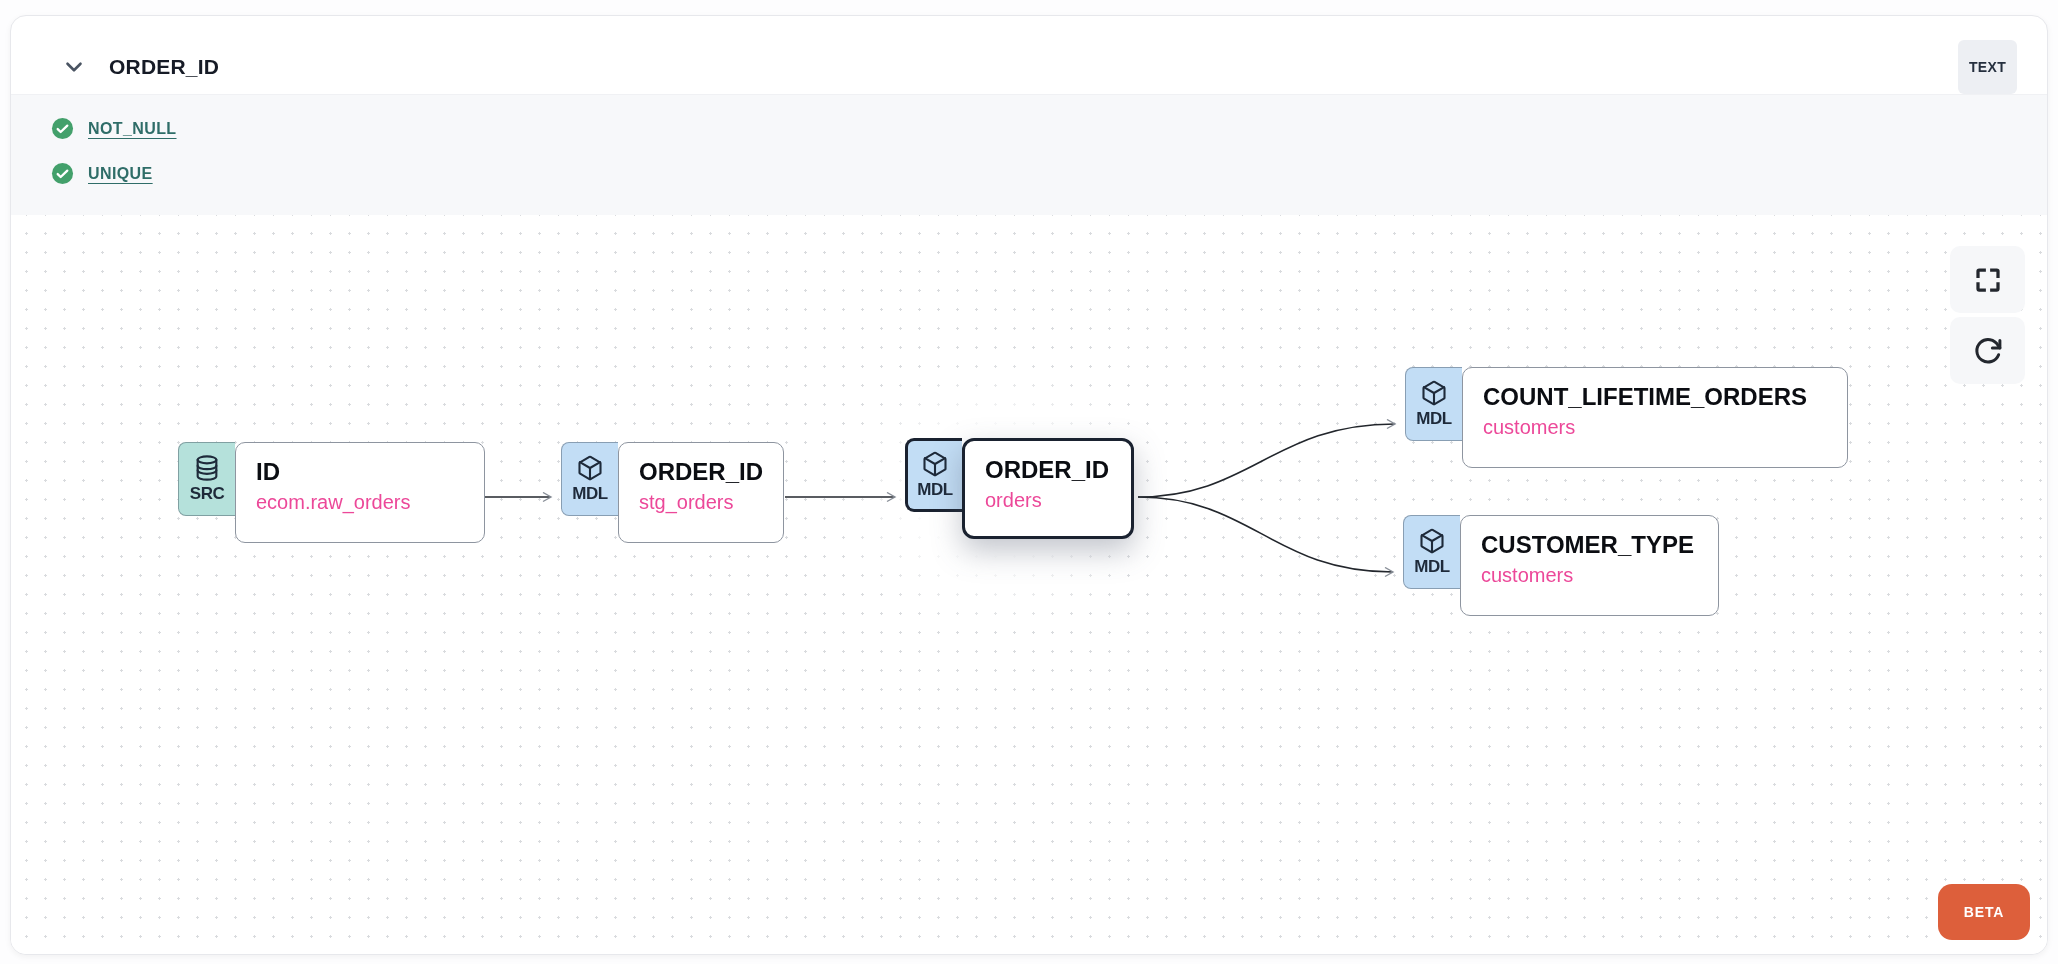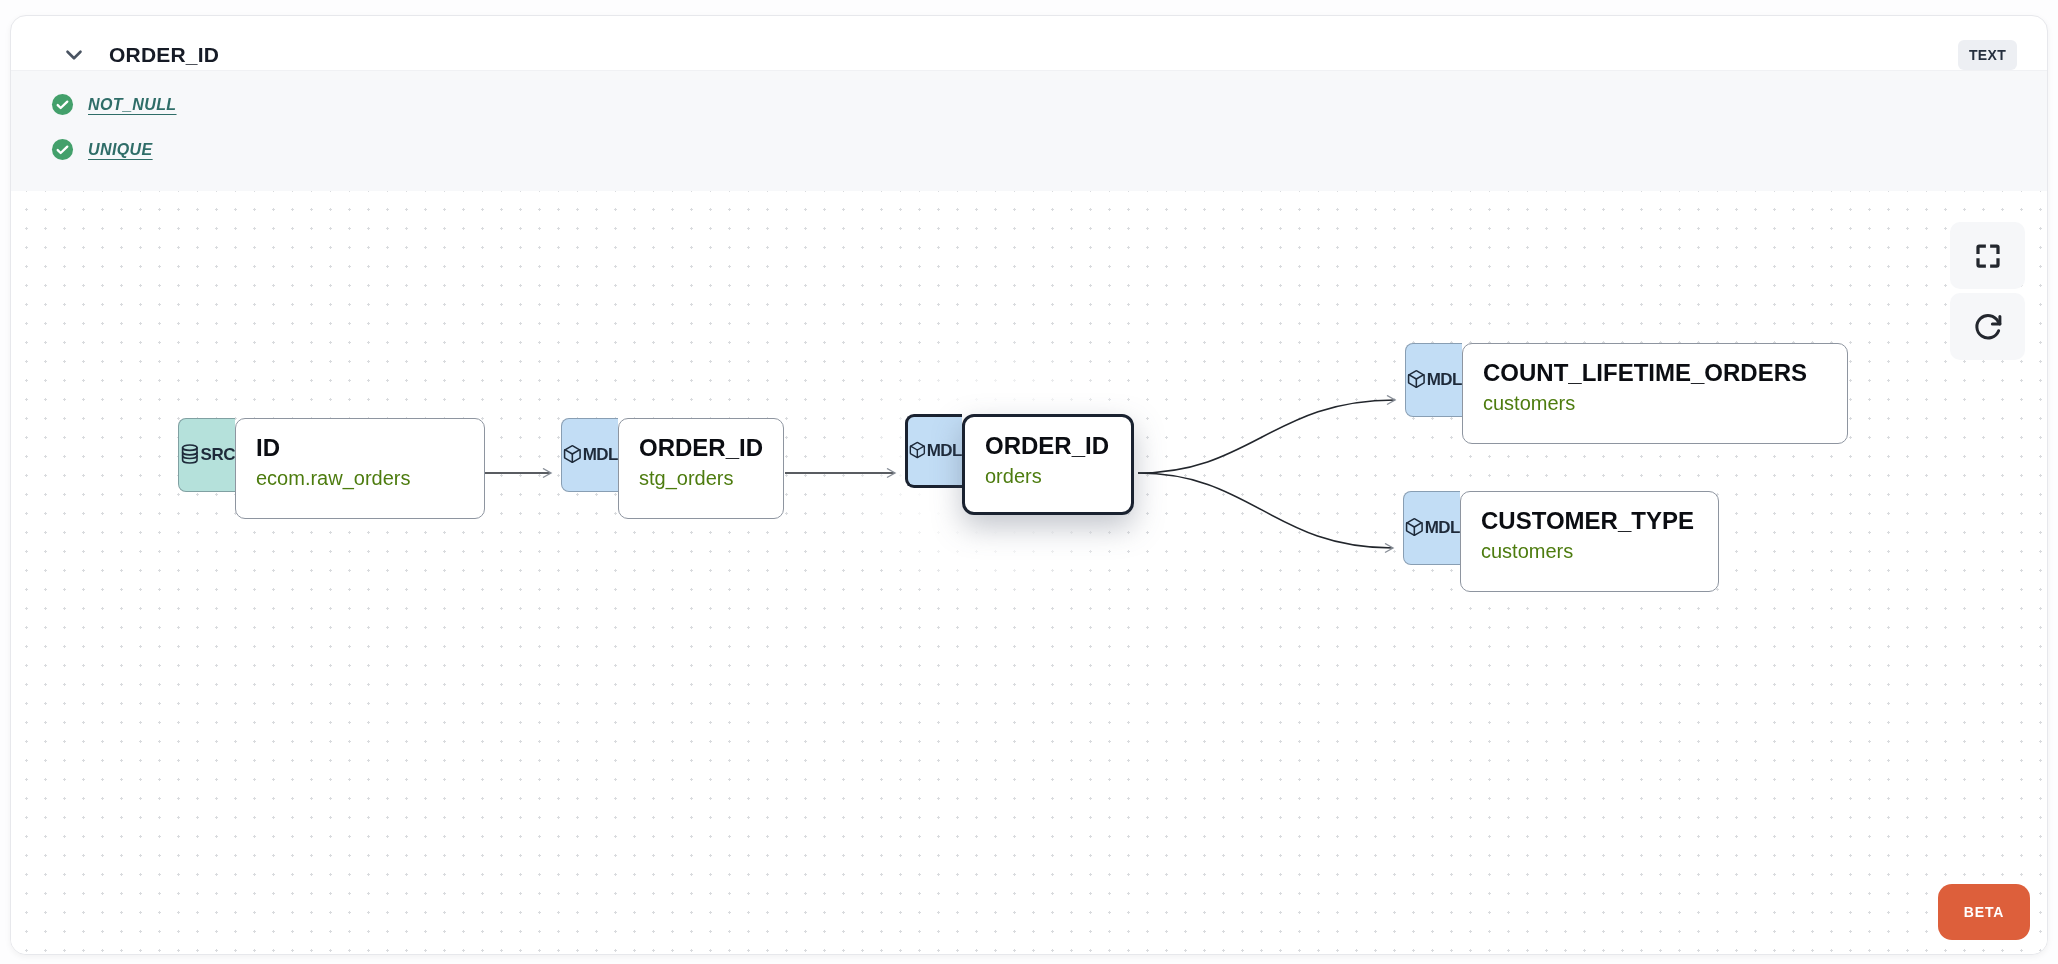--- a/index.html
+++ b/index.html
@@ -26,27 +26,27 @@
     box-shadow:0 2px 6px rgba(0,0,0,0.05);
     display:flex;flex-direction:column;overflow:hidden;
   }
 
   
   .card-header{display:flex;align-items:center;padding:24px 30px 0 50px;}
   .chevron-btn{background:none;border:none;cursor:pointer;display:flex;align-items:center;padding:0;}
   .col-title{font-size:21px;font-weight:700;color:var(--title-text);margin-left:22px;letter-spacing:.2px;}
   .type-badge{
     margin-left:auto;background:var(--type-badge-bg);color:#252f3e;
-    font-size:14px;font-weight:700;padding:7px 11px;border-radius:6px;letter-spacing:.3px;
+    font-size:14px;font-weight:700;padding:19px 11px;border-radius:6px;letter-spacing:.3px;
   }
   .col-desc{padding:20px 38px 24px 38px;font-size:19px;color:var(--muted-text);}
 
   
   .tests{background:var(--tests-bg);padding:22px 0 30px 40px;border-top:1px solid #f0f1f4;}
-  .test-row{display:flex;align-items:center;margin-bottom:22px;font-style:italic;}
+  .test-row{display:flex;align-items:center;margin-bottom:22px;}
   .test-row:last-child{margin-bottom:0;}
   .test-link{
     margin-left:14px;font-size:16px;font-weight:700;color:var(--test-link);
     text-decoration:underline;text-underline-offset:4px;letter-spacing:.4px;cursor:pointer;
   }
 
   
   .canvas{
     position:relative;flex:1;background:#fff;overflow:hidden;
     background-image:radial-gradient(circle,#d9dbde 1.3px,transparent 1.3px);
@@ -57,33 +57,33 @@
   .glow{
     position:absolute;left:820px;top:140px;width:330px;height:280px;
     background:radial-gradient(closest-side,rgba(255,255,255,1) 40%,rgba(255,255,255,0));
     pointer-events:none;
   }
 
   .node{position:absolute;display:flex;align-items:flex-start;cursor:pointer;}
   .node-badge{
     width:57px;height:74px;border-radius:8px 0 0 8px;
     border:1px solid rgba(30,42,58,.35);border-right:none;
-    display:flex;flex-direction:row;align-items:center;justify-content:center;
+    display:flex;flex-direction:column;align-items:center;justify-content:center;
     color:#1e2a3a;font-size:17px;font-weight:600;letter-spacing:-.5px;
     flex:none;
   }
   .node-badge svg{margin-bottom:2px;}
   .badge-src{background:var(--src-badge-bg);}
   .badge-mdl{background:var(--mdl-badge-bg);}
   .node-box{
     background:#fff;border:1.4px solid var(--node-border);border-radius:10px;
     padding:15px 20px 17px 20px;min-height:101px;
   }
   .node-title{font-size:24px;font-weight:700;color:#0b0d12;white-space:nowrap;}
-  .node-subtitle{font-size:20px;color:#4d7c0f;margin-top:5px;white-space:nowrap;}
+  .node-subtitle{font-size:20px;color:#ec4899;margin-top:5px;white-space:nowrap;}
 
   .node.selected .node-badge{border:3px solid var(--selected-border);border-right:none;border-radius:9px 0 0 9px;}
   .node.selected .node-box{
     border:3px solid var(--selected-border);border-radius:12px;
     box-shadow:0 12px 30px rgba(80,90,110,.35);
   }
 
   
   .controls{position:absolute;top:31px;right:22px;display:flex;flex-direction:column;gap:4px;}
   .ctrl-btn{

